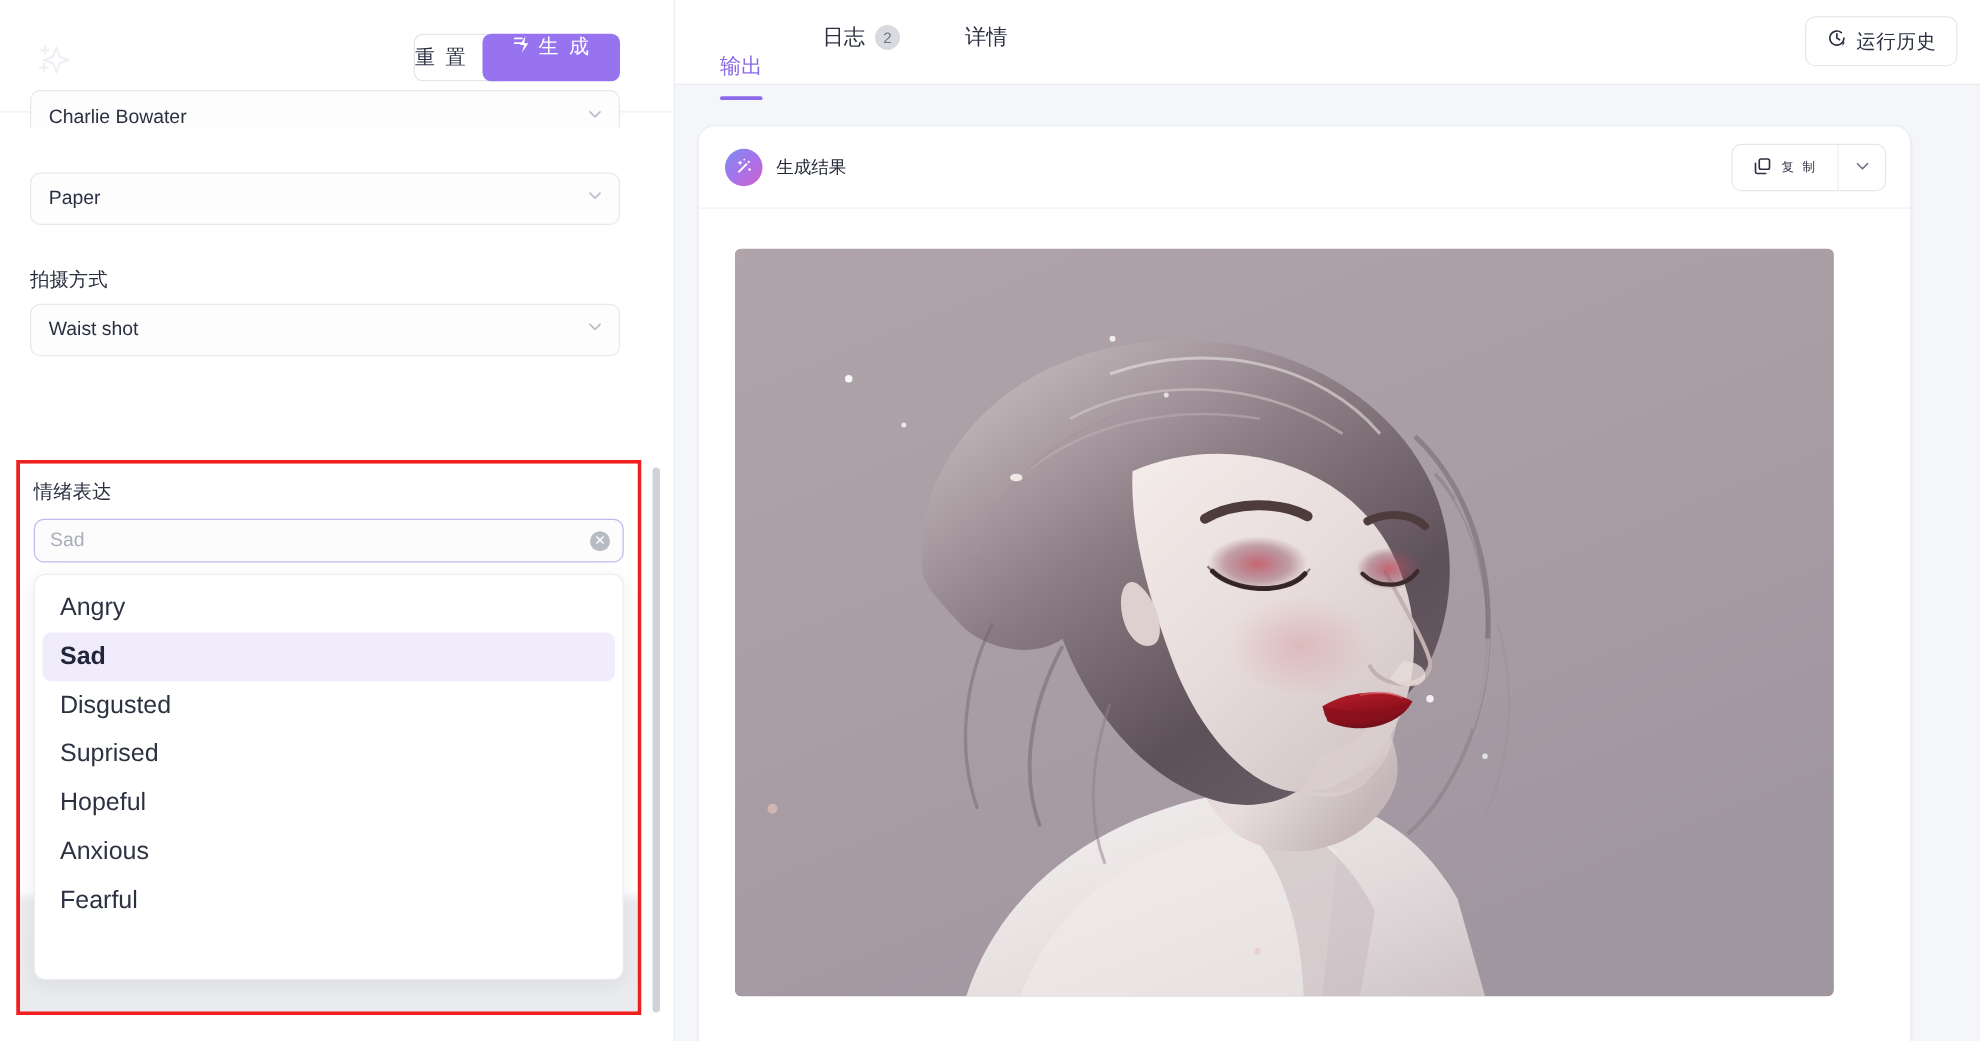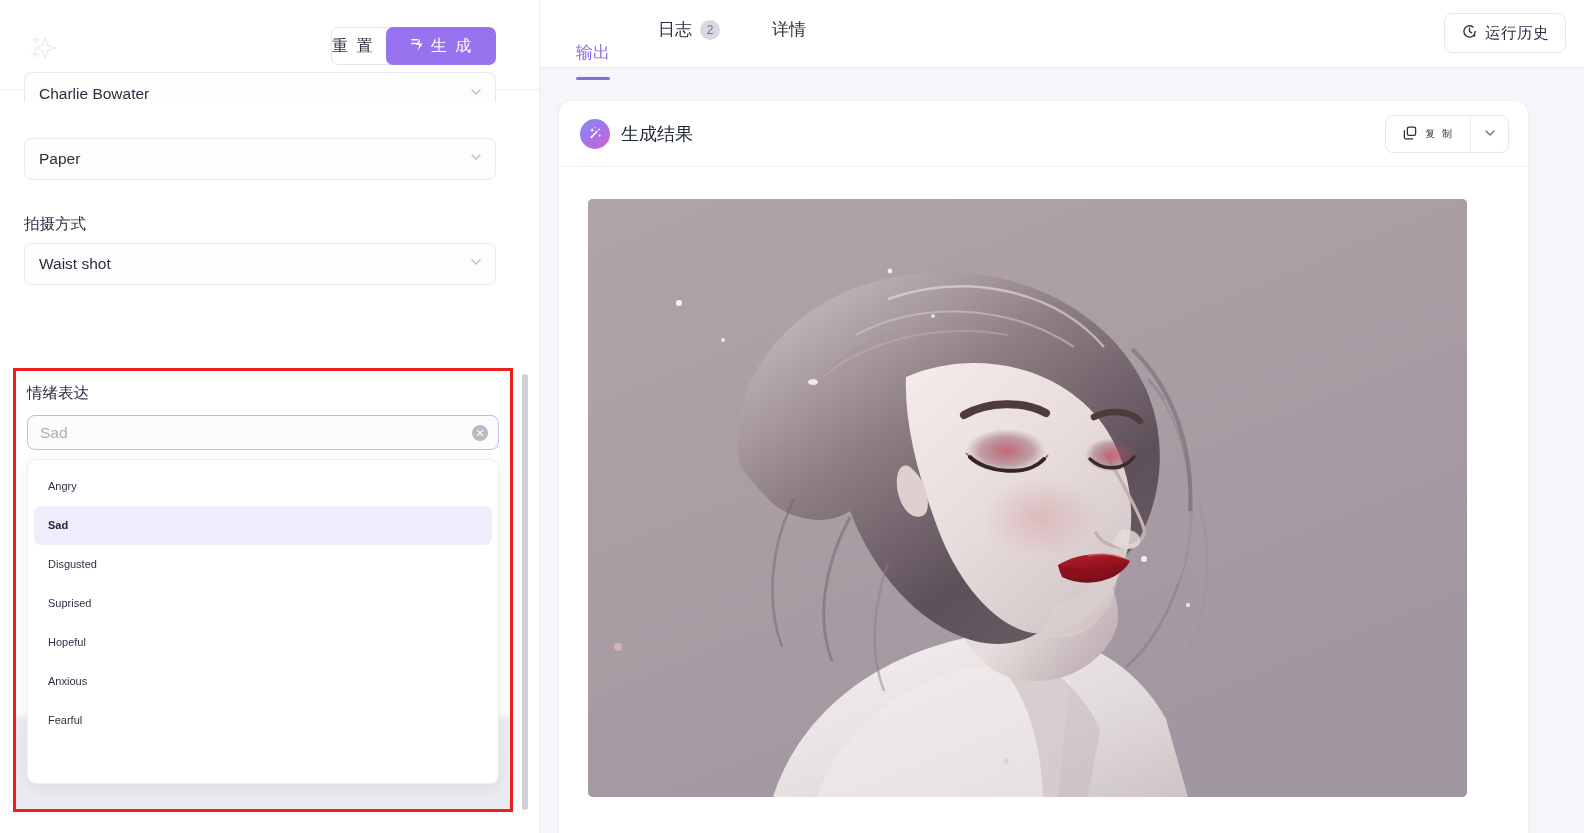--- a/index.html
+++ b/index.html
@@ -38,21 +38,21 @@
     font-size: 16px; letter-spacing: 2px;
     display: flex; align-items: center; justify-content: flex-start;
     cursor: pointer;
   }
   #generate-button {
     position: absolute; right: 44px; top: 27px;
     width: 110px; height: 38px;
     border: none; border-radius: 7px;
     background: #9773ef; color: #ffffff;
     font-size: 16px; letter-spacing: 1.5px;
-    display: flex; align-items: center; justify-content: center; gap: 5px;
+    display: flex; align-items: flex-start; justify-content: center; gap: 5px;
     cursor: pointer;
   }
   #generate-button .lbl { letter-spacing: 2px; }
 
   .form-area { position: absolute; top: 90px; left: 0; width: 540px; }
   .field-label {
     font-size: 15.5px; color: #2b3040;
     margin: 0 0 8px 24px;
   }
   .select-box {
@@ -119,21 +119,21 @@
     width: 472px; height: 325px;
     background: #ffffff;
     border: 1px solid #eceef1; border-radius: 9px;
     box-shadow: 0 4px 16px rgba(25,35,60,0.07);
     padding: 7px 6px;
     overflow: hidden;
   }
   .dd-item {
     height: 39px; line-height: 39px;
     padding: 0 14px; border-radius: 7px;
-    font-size: 11px; color: #2d3241;
+    font-size: 20px; color: #2d3241;
     cursor: pointer;
   }
   .dd-item.selected { background: #f0ecfb; font-weight: bold; color: #22263a; }
 
   #left-scrollbar {
     position: absolute; right: 12px; top: 374px;
     width: 6px; height: 436px;
     background: #cfd2d6; border-radius: 3px;
     cursor: pointer;
   }
@@ -199,21 +199,21 @@
   }
   #magic-icon {
     position: absolute; left: 21px; top: 18px;
     width: 30px; height: 30px; border-radius: 50%;
     background: linear-gradient(135deg, #7d8df0 0%, #a673ec 50%, #d062c8 100%);
     display: flex; align-items: center; justify-content: center;
   }
   #result-title {
     position: absolute; left: 62px; top: 50%;
     transform: translateY(-50%);
-    font-size: 18px; color: #222736;
+    font-size: 14px; color: #222736;
   }
   #copy-button-group {
     position: absolute; right: 19px; top: 14px;
     height: 38px;
     border: 1px solid #e4e7ec; border-radius: 8px;
     background: #ffffff; display: flex; align-items: stretch;
     overflow: hidden;
   }
   #copy-button {
     display: flex; align-items: center; gap: 7px;

